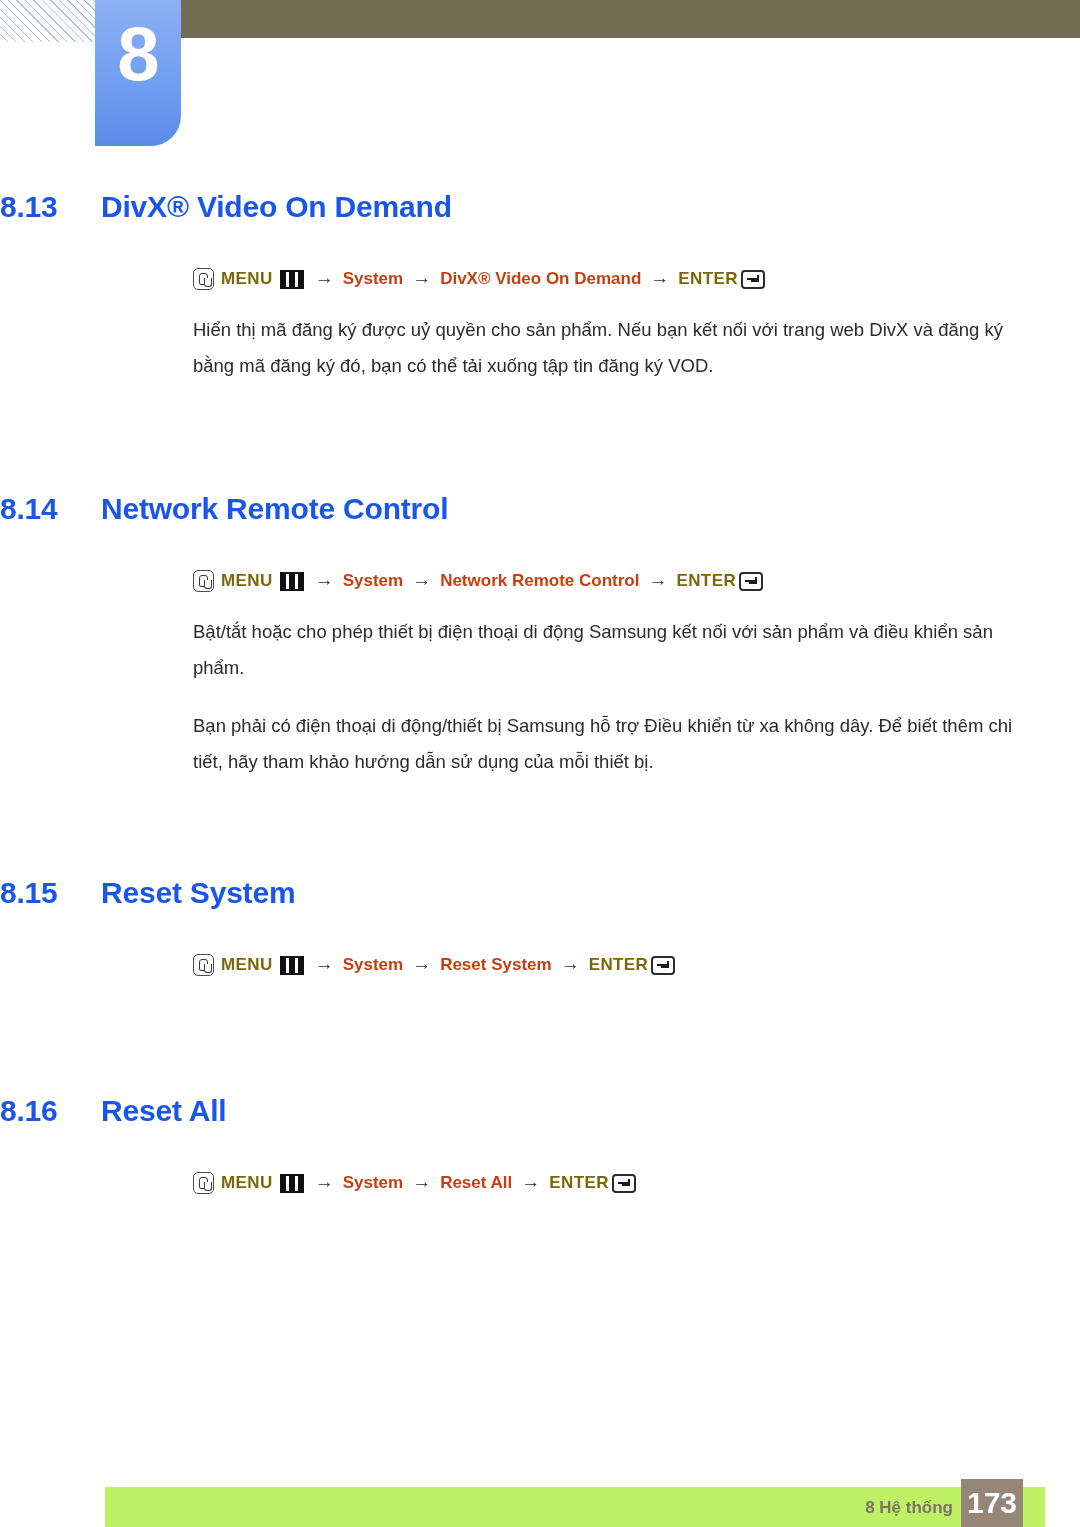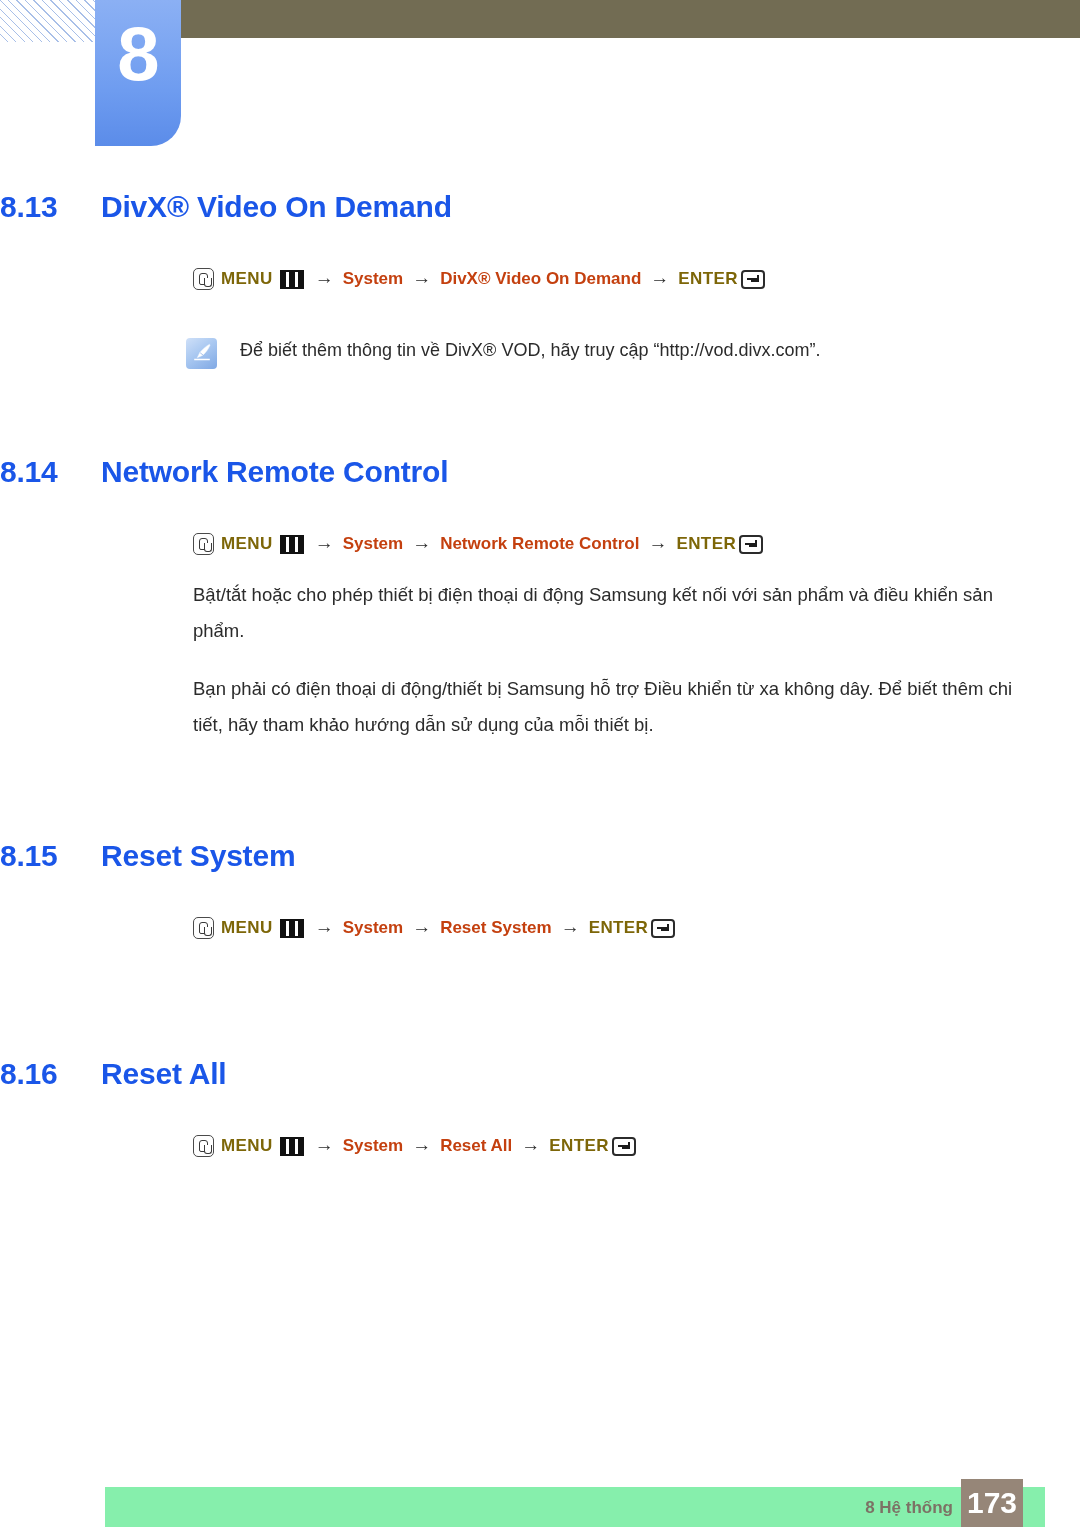--- a/index.html
+++ b/index.html
@@ -229,21 +229,21 @@
     color: #2b2b2b;
   }
 
   
   .page-footer {
     position: absolute;
     left: 105px;
     top: 1487px;
     width: 940px;
     height: 40px;
-    background: #86efac;
+    background: #bef264;
   }
   .footer-label {
     position: absolute;
     right: 92px;
     top: 11px;
     font-size: 17px;
     font-weight: bold;
     color: #7c7265;
     white-space: nowrap;
   }
@@ -294,33 +294,24 @@
       <span class="crumb-path">System</span>
       <span class="crumb-arrow">→</span>
       <span class="crumb-path">DivX® Video On Demand</span>
       <span class="crumb-arrow">→</span>
       <span class="crumb-enter">ENTER</span>
       <span class="icon-enter"></span>
     </div>
 
     <div class="gap-h-md"></div>
 
-
-    <div class="gap-h-md"></div>
-
-    <div class="note-row">
-      <span class="icon-note">
-        <svg class="nib" viewBox="0 0 18 18" xmlns="http://www.w3.org/2000/svg" aria-hidden="true">
-          <path d="M16.5 1.2 C13 3.2 9.5 6.2 6.8 9.5 L4.2 14.8 L9.6 12.4 C12.8 9.6 15.4 6 17 2.2 Z" fill="#ffffff" stroke="#e8f0fb" stroke-width="0.5"></path>
-          <path d="M1.2 16.6 L16.8 16.6" stroke="#ffffff" stroke-width="1.5" fill="none"></path>
-          <path d="M7.2 9.8 L10.2 12.2" stroke="#9dbbe8" stroke-width="0.9" fill="none"></path>
-        </svg>
-      </span>
-      <span class="note-text">Để biết thêm thông tin về DivX® VOD, hãy truy cập “http://vod.divx.com”.</span>
-    </div>
+    <div class="body-text">Hiển thị mã đăng ký được uỷ quyền cho sản phẩm. Nếu bạn kết nối với trang web DivX và đăng ký bằng mã đăng ký đó, bạn có thể tải xuống tập tin đăng ký VOD.</div>
+
+    <div class="gap-h-md"></div>
+
   </div>
 
   <div class="gap-h-lg"></div>
 
   <div class="section">
     <div class="section-heading">
       <span class="section-number">8.14</span>
       <span class="section-name">Network Remote Control</span>
     </div>
 

